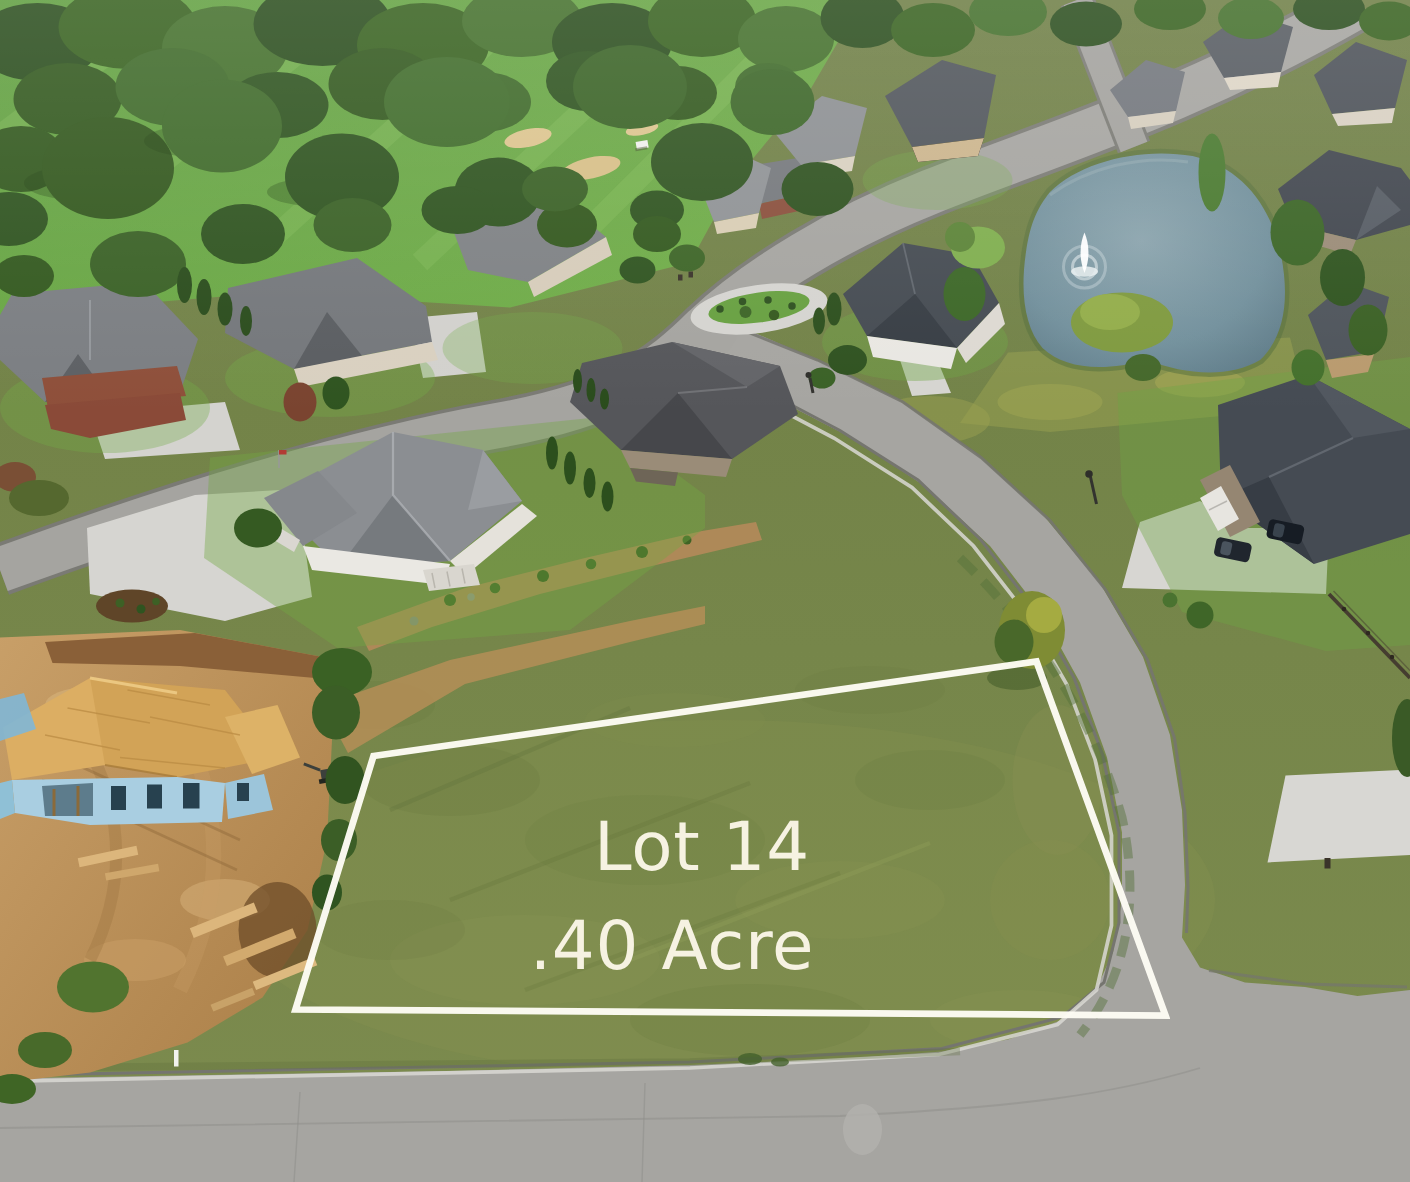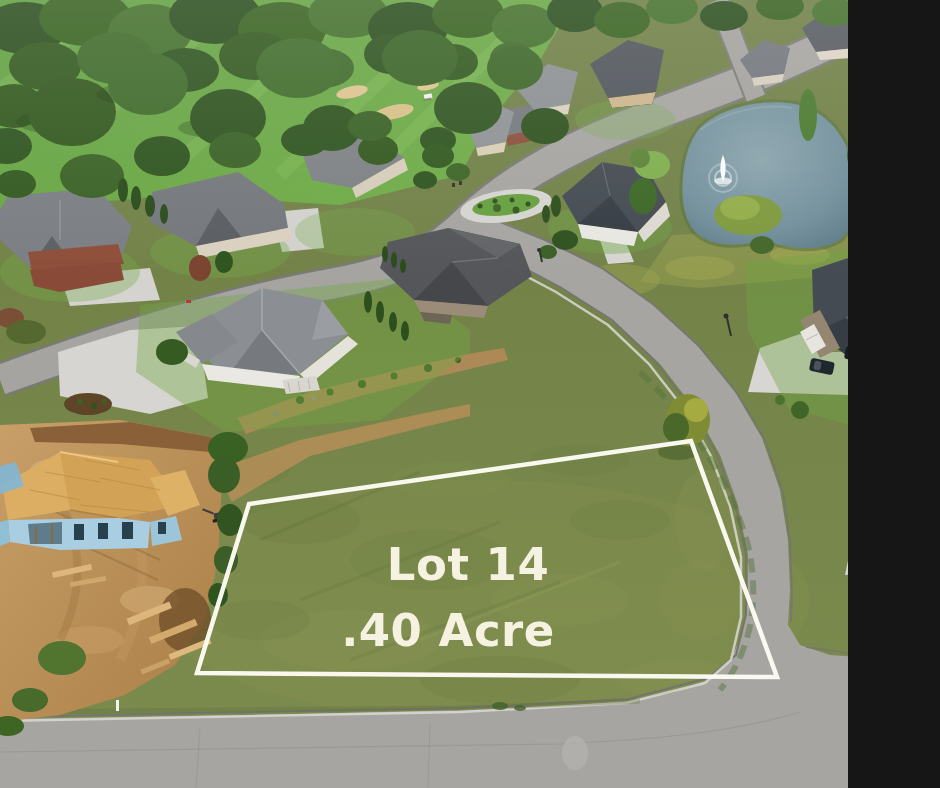--- a/index.html
+++ b/index.html
@@ -1,17 +1,17 @@
 <!DOCTYPE html>
 <html><head>
 <meta charset="utf-8">
 <style>
   html,body{margin:0;padding:0;background:#161616;}
-  .stage{position:relative;width:848px;height:788px;overflow:hidden;
-         font-family:"DejaVu Sans","Liberation Sans",sans-serif;font-weight:bold;}
+  .stage{position:relative;width:940px;height:788px;overflow:hidden;
+         font-family:"DejaVu Sans","Liberation Sans",sans-serif;}
   .stage svg{display:block;}
   text{font-family:"DejaVu Sans","Liberation Sans",sans-serif;}
 </style>
 </head>
 <body>
 
 <div class="stage">
 <svg width="940" height="788" viewBox="0 0 940 788">
   <defs>
     <linearGradient id="baseG" x1="0" y1="0" x2="0" y2="1">

